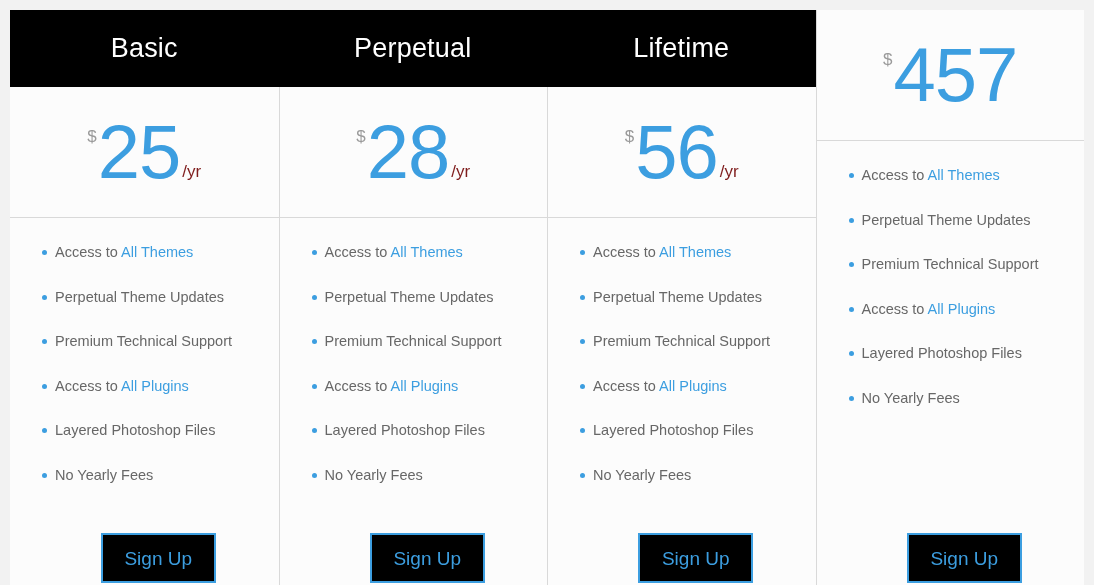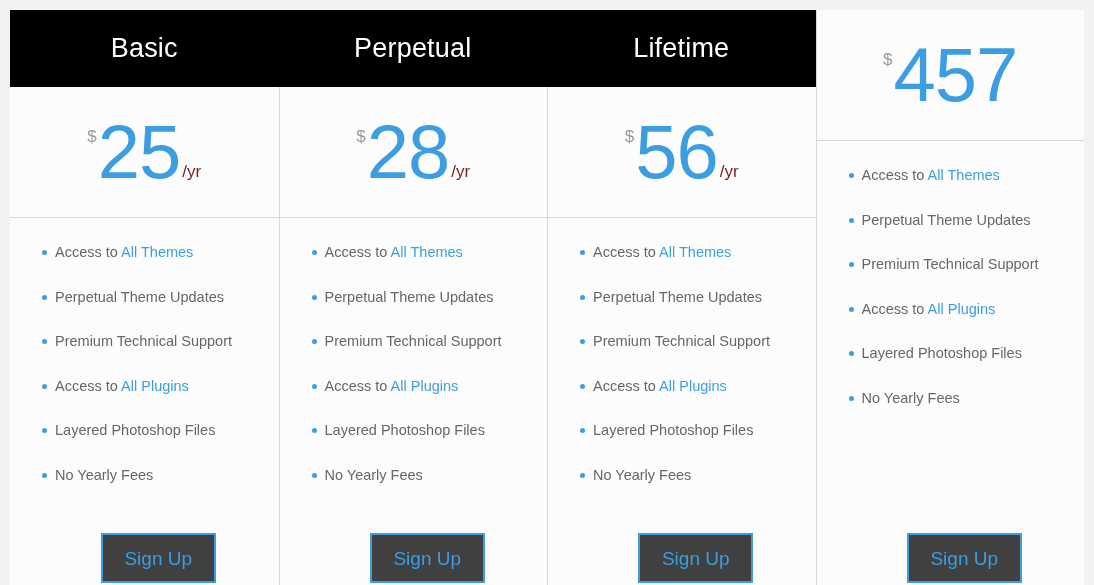--- a/index.html
+++ b/index.html
@@ -140,21 +140,21 @@
     justify-content: center;
   }
   .signup-button {
     display: inline-flex;
     align-items: center;
     justify-content: center;
     width: 115px;
     height: 50px;
     box-sizing: border-box;
     border: 2px solid #3c9ee0;
-    background: #404040;
+    background: #000000;
     color: #3c9ee0;
     font-size: 19px;
     font-family: "Liberation Sans", sans-serif;
     cursor: pointer;
     padding: 0;
     line-height: 1;
     margin-left: 28px;
   }
 </style>
 </head>

